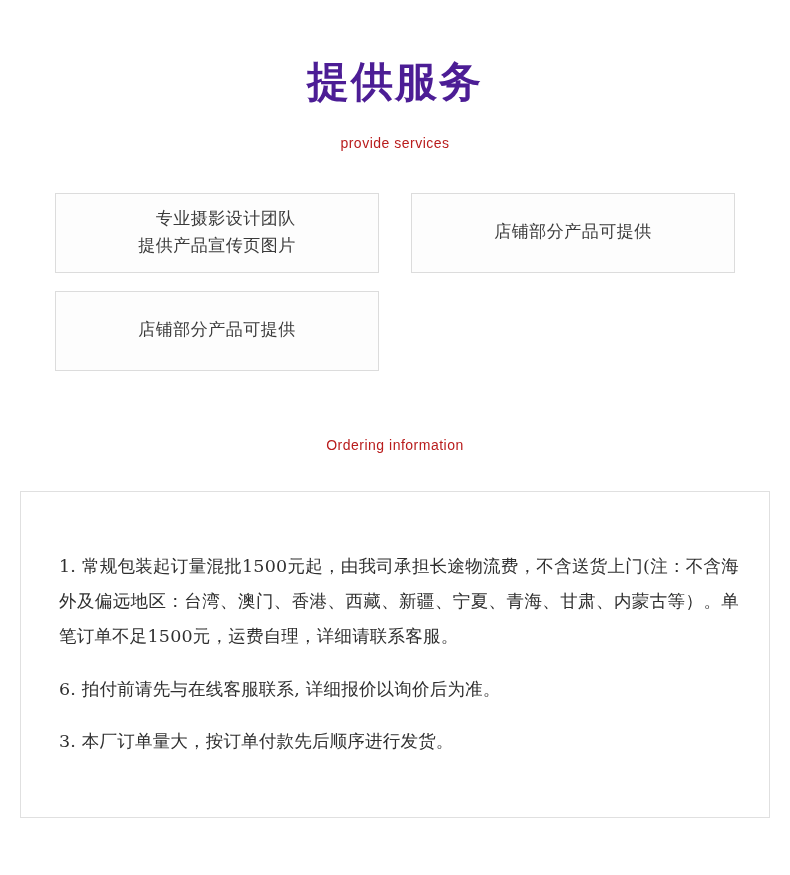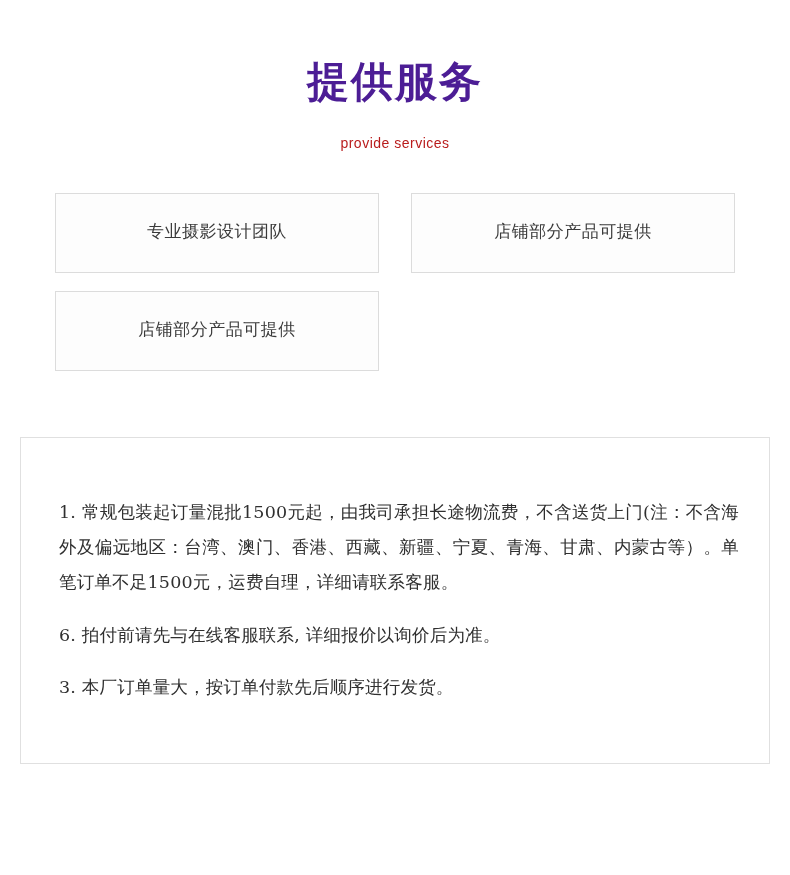--- a/index.html
+++ b/index.html
@@ -101,40 +101,42 @@
 
   <section class="section-services">
     <h1 class="title-cn">提供服务</h1>
     <div class="title-en">provide services</div>
 
     <div class="cards">
 
       <div class="card">
         <div class="card-lines">
           <div>专业摄影设计团队</div>
+          <div>提供产品宣传页图片</div>
         </div>
       </div>
 
       <div class="card">
         <div class="card-lines">
           <div>店铺部分产品可提供</div>
         </div>
       </div>
 
       <div class="card">
         <div class="card-lines">
           <div>店铺部分产品可提供</div>
         </div>
       </div>
 
 
     </div>
   </section>
 
   <section class="section-ordering">
+    <div class="title-en">Ordering information</div>
 
     <div class="notice-box">
       <p class="notice-item">1. 常规包装起订量混批1500元起，由我司承担长途物流费，不含送货上门(注：不含海外及偏远地区：台湾、澳门、香港、西藏、新疆、宁夏、青海、甘肃、内蒙古等）。单笔订单不足1500元，运费自理，详细请联系客服。</p>
       <p class="notice-item">6. 拍付前请先与在线客服联系, 详细报价以询价后为准。</p>
       <p class="notice-item">3. 本厂订单量大，按订单付款先后顺序进行发货。</p>
     </div>
   </section>
 
 </div>
 

